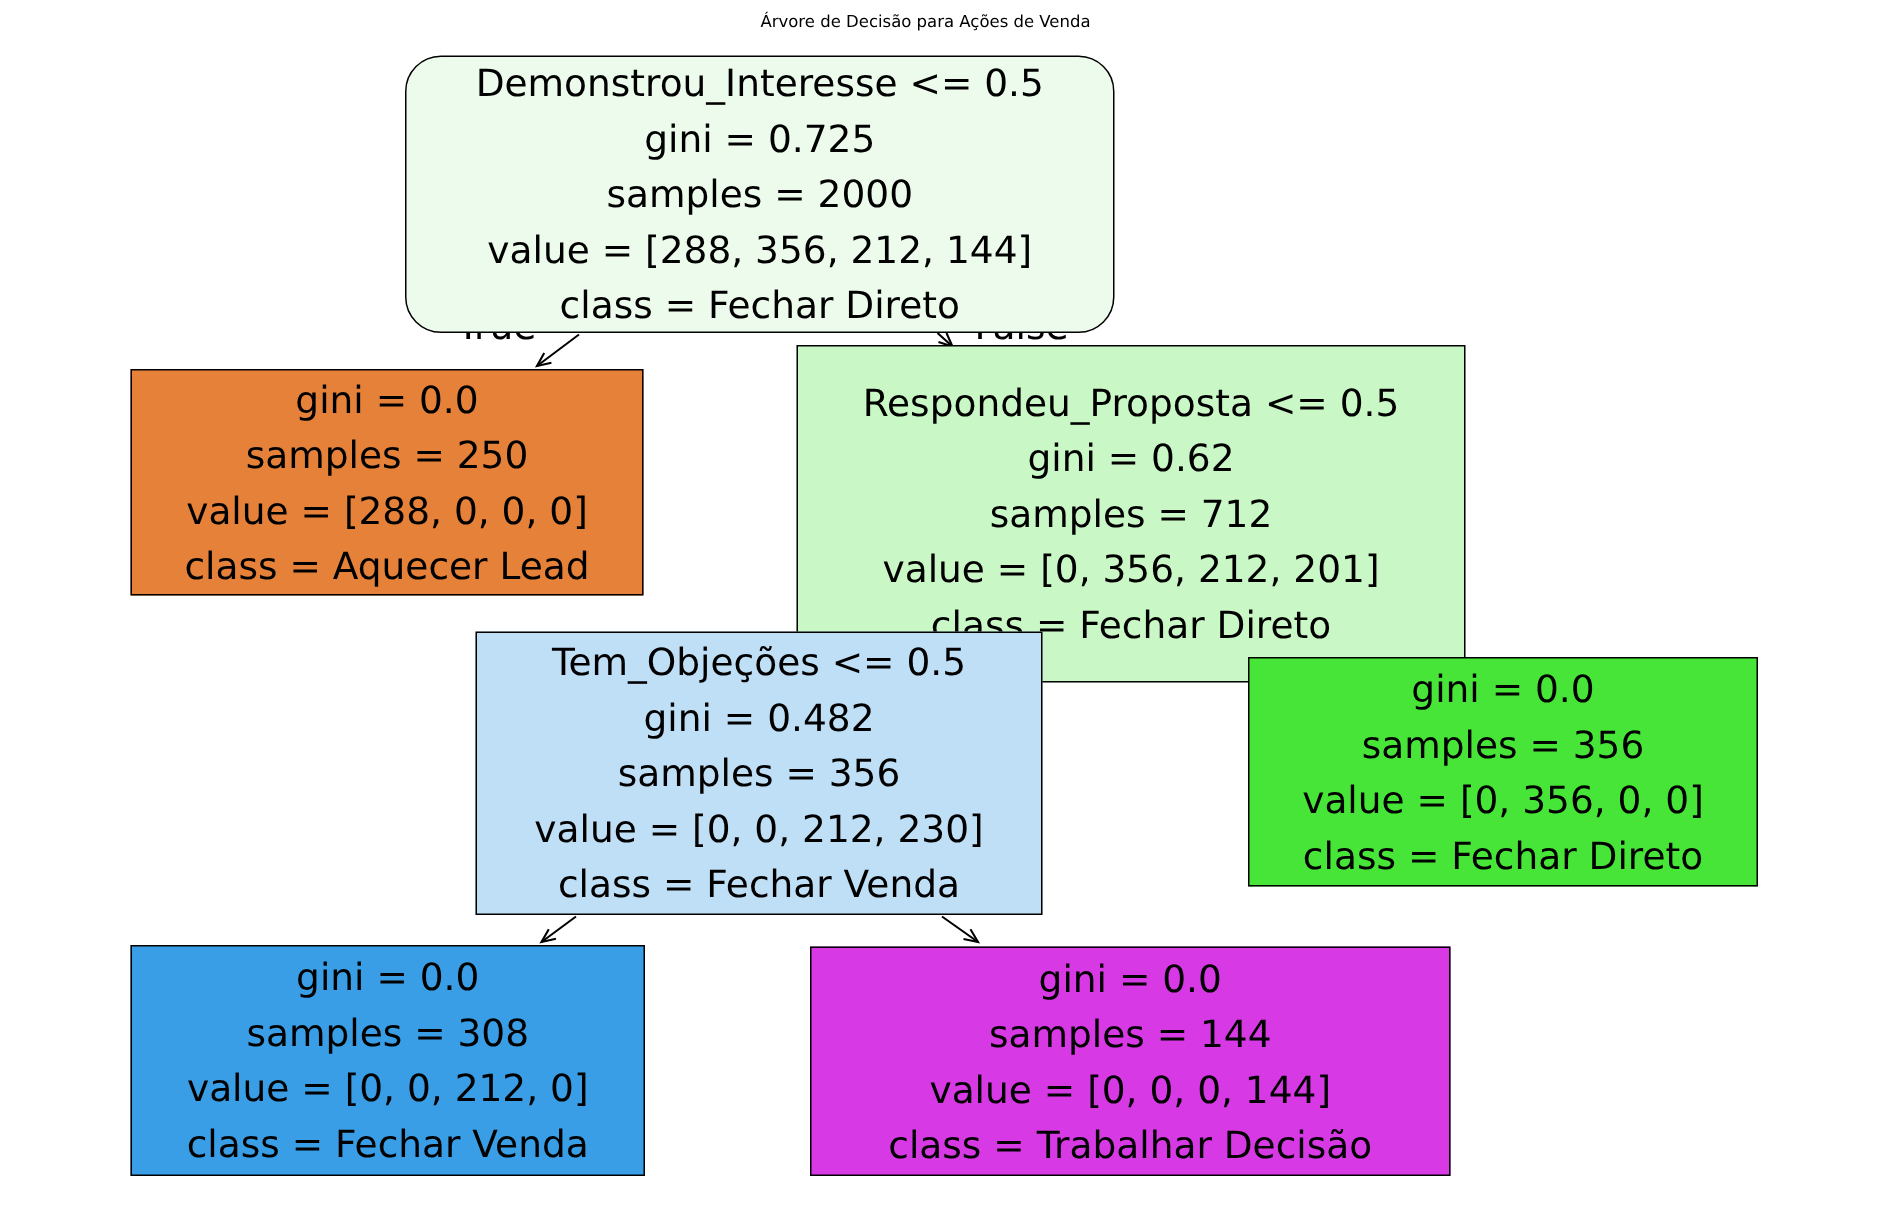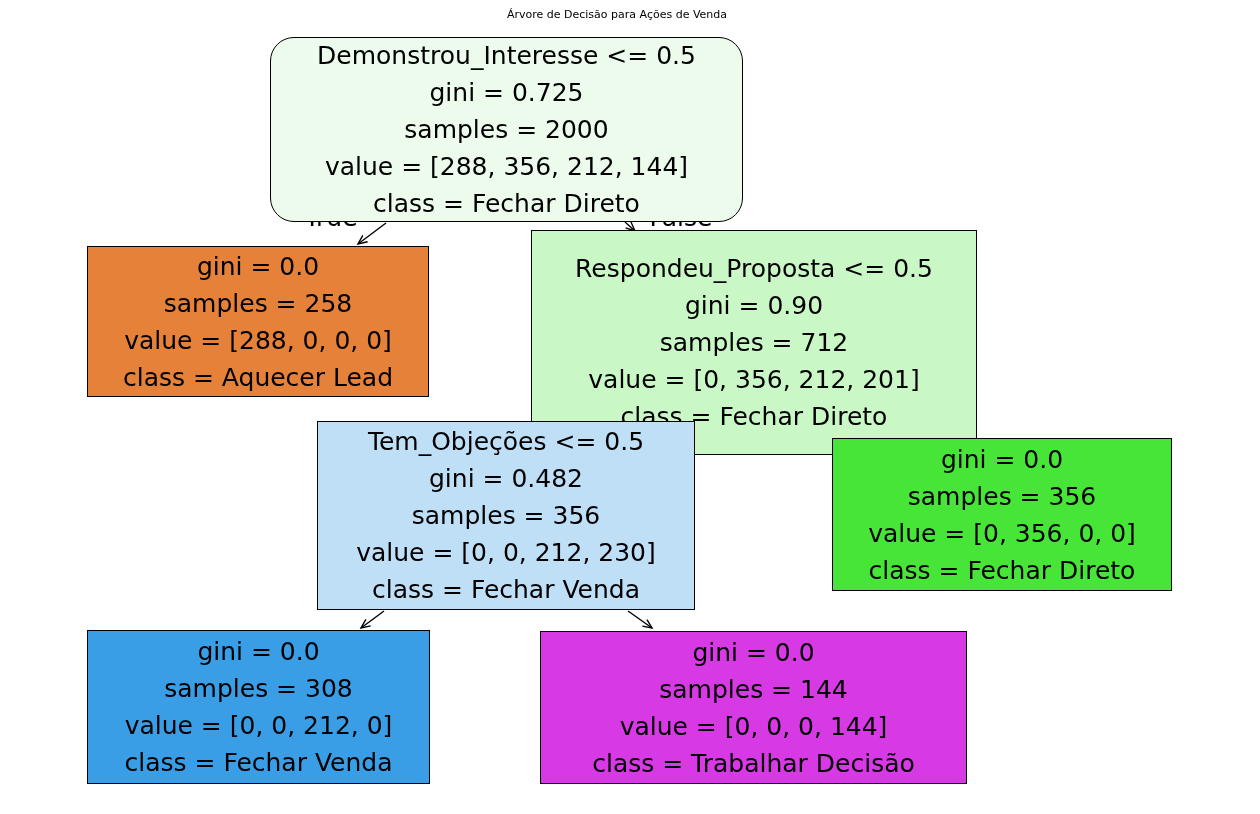--- a/index.html
+++ b/index.html
@@ -91,28 +91,28 @@
   <div class="node" id="node-root" style="background: rgb(236, 251, 235); border-radius: 24px;">
     <div>Demonstrou_Interesse &lt;= 0.5</div>
     <div>gini = 0.725</div>
     <div>samples = 2000</div>
     <div>value = [288, 356, 212, 144]</div>
     <div>class = Fechar Direto</div>
   </div>
 
   <div class="node" id="node-aquecer-lead" style="background: rgb(229, 129, 57);">
     <div>gini = 0.0</div>
-    <div>samples = 258</div>
+    <div>samples = 250</div>
     <div>value = [288, 0, 0, 0]</div>
     <div>class = Aquecer Lead</div>
   </div>
 
   <div class="node" id="node-respondeu" style="background: rgb(202, 247, 198);">
     <div>Respondeu_Proposta &lt;= 0.5</div>
-    <div>gini = 0.90</div>
+    <div>gini = 0.62</div>
     <div>samples = 712</div>
     <div>value = [0, 356, 212, 201]</div>
     <div>class = Fechar Direto</div>
   </div>
 
   <div class="node" id="node-tem-objecoes" style="background: rgb(191, 223, 246); text-align: right;">
     <div>Tem_Objeções &lt;= 0.5</div>
     <div>gini = 0.482</div>
     <div>samples = 356</div>
     <div>value = [0, 0, 212, 230]</div>

